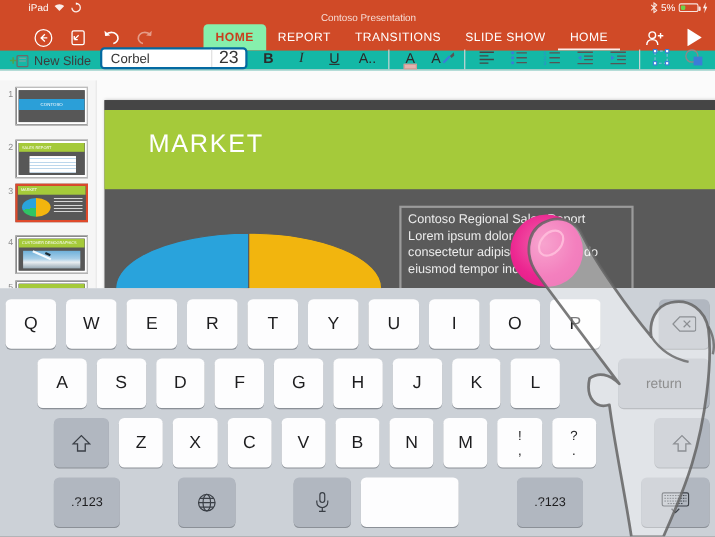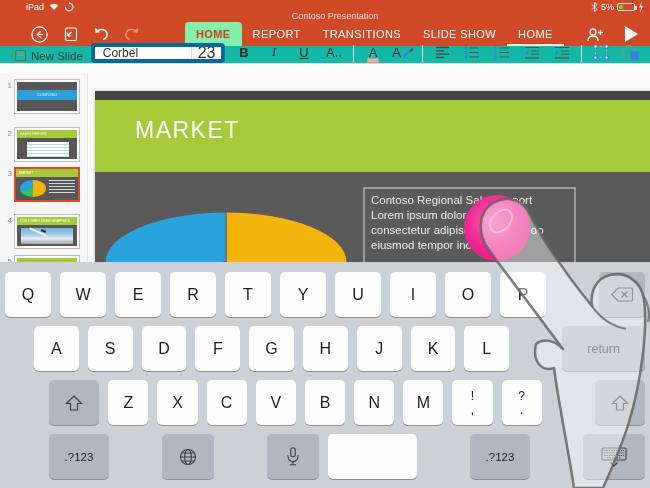--- a/index.html
+++ b/index.html
@@ -26,21 +26,21 @@
   .tab { display:flex; align-items:center; padding:0 11px; color:#fff; font-size:11px; letter-spacing:.4px; cursor:pointer; }
   .tab.active { background:#86efac; color:#c7401f; border-radius:4px 4px 0 0; font-weight:bold; }
   .tab.underlined { box-shadow:inset 0 -2px 0 rgba(255,255,255,.9); }
   .rib-right { margin-left:auto; display:flex; align-items:center; gap:14px; }
 
   
   .toolbar { position:absolute; top:46px; left:0; width:650px; height:18px; background:#14b8a6;
              border-bottom:1px solid #d8d8d8; display:flex; align-items:flex-end; padding:0 8px; gap:8px; }
   .tool-sep { width:1px; height:18px; background:#d9d9d9; flex:0 0 auto; }
   .new-slide { display:flex; align-items:center; gap:5px; font-size:11.5px; color:#3c3c3c; cursor:pointer; white-space:nowrap; }
-  .font-box { display:flex; align-items:center; height:20px; background:#fff; border:4px solid #0369a1;
+  .font-box { display:flex; align-items:center; height:20px; background:#fff; border:2px solid #0369a1;
               border-radius:4px; overflow:hidden; }
   .font-name { width:108px; padding:0 8px; font-size:12px; color:#333; }
   .font-size { width:34px; text-align:center; font-size:16px; color:#333; border-left:1px solid #ddd; line-height:18px; }
   .fmt { width:22px; height:22px; display:flex; align-items:center; justify-content:center; font-size:13px;
          color:#2b2b2b; cursor:pointer; flex:0 0 auto; }
   .fmt.bold { font-weight:800; }
   .fmt.italic { font-style:italic; font-family:"Liberation Serif", serif; }
   .fmt.underl { text-decoration:underline; }
   .a-color { position:relative; font-size:13px; color:#2b2b2b; }
   .a-color::after { content:""; position:absolute; left:-2px; right:-2px; bottom:-3px; height:3px; background:#e3b3ae; border:1px solid #cf9a94; }

